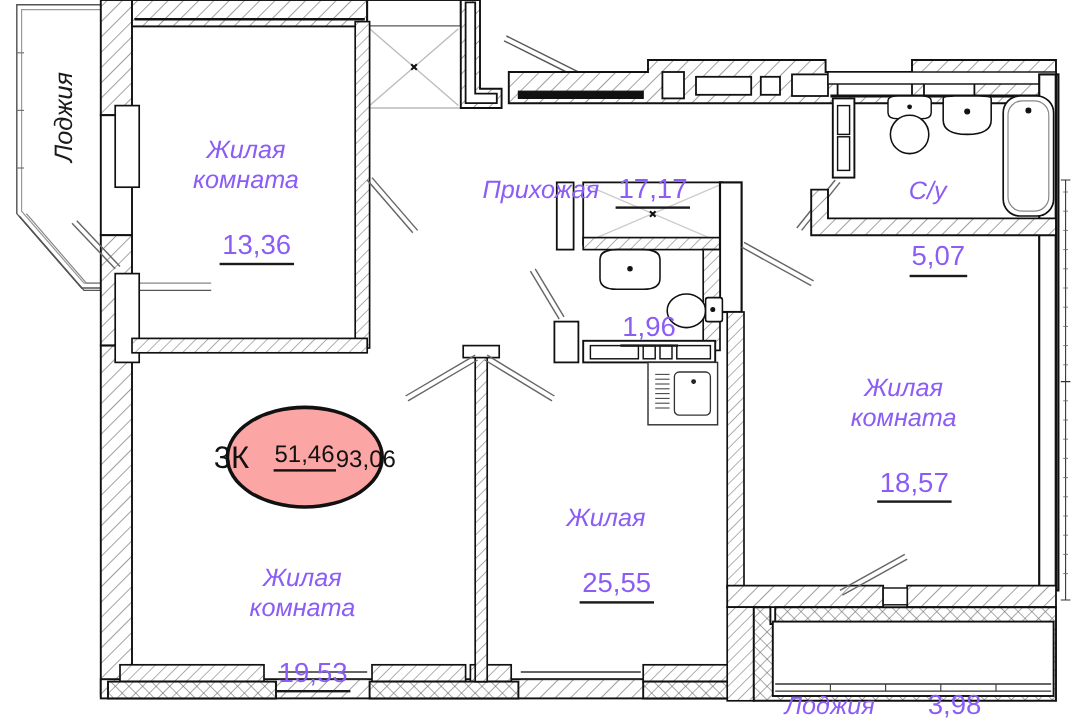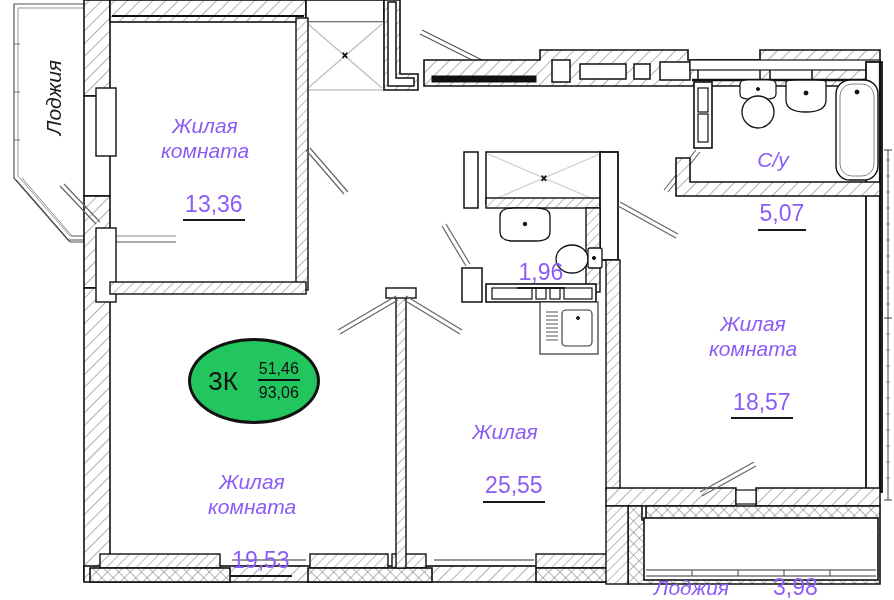--- a/index.html
+++ b/index.html
@@ -65,36 +65,35 @@
     transform: rotate(-90deg);
     transform-origin: left top;
     white-space: nowrap;
   }
   .badge {
     position: absolute;
     width: 126px;
     height: 80px;
     border: 3px solid #111;
     border-radius: 50%;
-    background: #22c55e;
+    background: #fca5a5;
     display: flex;
     align-items: center;
     justify-content: center;
     gap: 20px;
   }
   .badge-kind {
     font-size: 26px;
     color: #111;
     font-family: "Liberation Sans", sans-serif;
   }
   .badge-frac {
     display: flex;
-    flex-direction: column;
     align-items: center;
-    font-size: 16px;
+    font-size: 20px;
     color: #111;
     line-height: 1.05;
     font-family: "Liberation Sans", sans-serif;
   }
   .badge-num {
     border-bottom: 2px solid #111;
     padding: 0 1px 1px 1px;
   }
   .badge-den {
     padding-top: 4px;
@@ -356,20 +355,26 @@
   <div class="vert-label" style="left:42px; top:135px;">
     <span>Лоджия</span>
   </div>
 
   <div class="room-label" style="left:110px; top:76px; width:190px;">
     <span class="room-name">Жилая
 комната</span>
     <span class="room-area">13,36</span>
   </div>
 
+  <div class="room-label" style="left:402px; top:106px;">
+    <div class="label-row">
+      <span class="room-name">Прихожая</span>
+      <span class="room-area inline-area">17,17</span>
+    </div>
+  </div>
 
   <div class="room-label" style="left:718px; top:110px; width:110px;">
     <span class="room-name">С/у</span>
     <span class="room-area">5,07</span>
   </div>
 
   <div class="room-label" style="left:492px; top:240px; width:80px;">
     <span class="room-area inline-area">1,96</span>
   </div>
 

